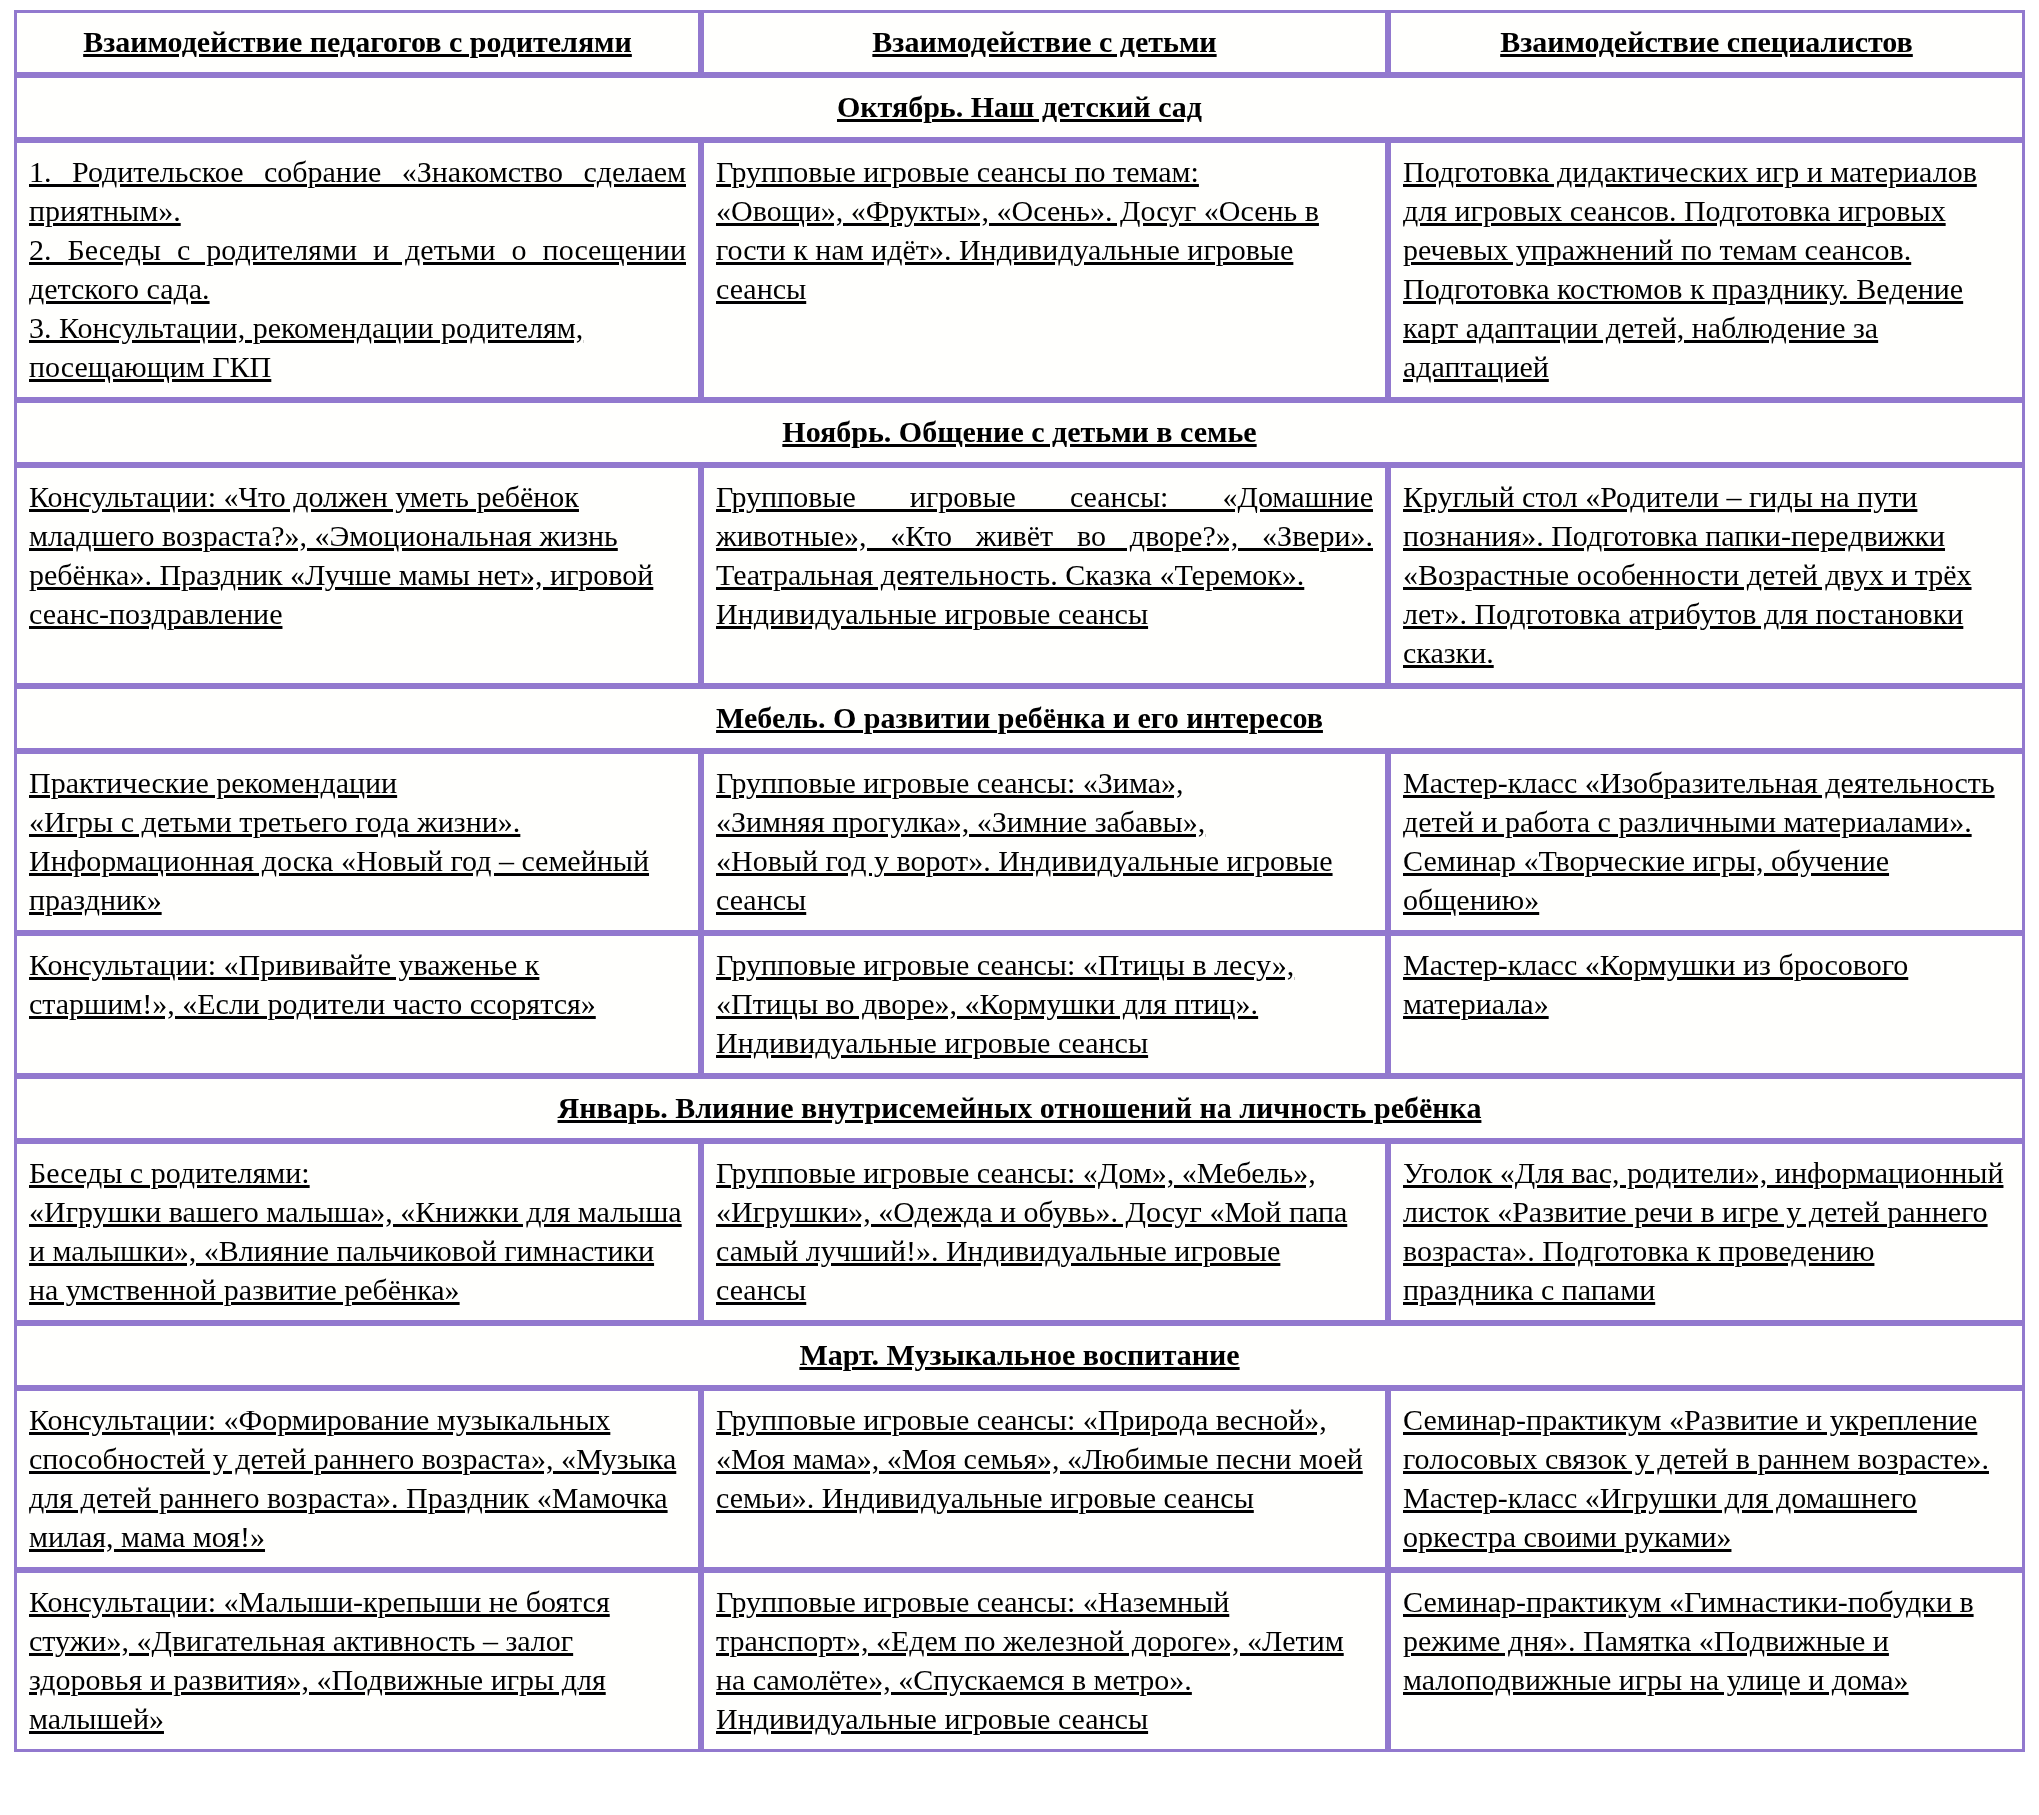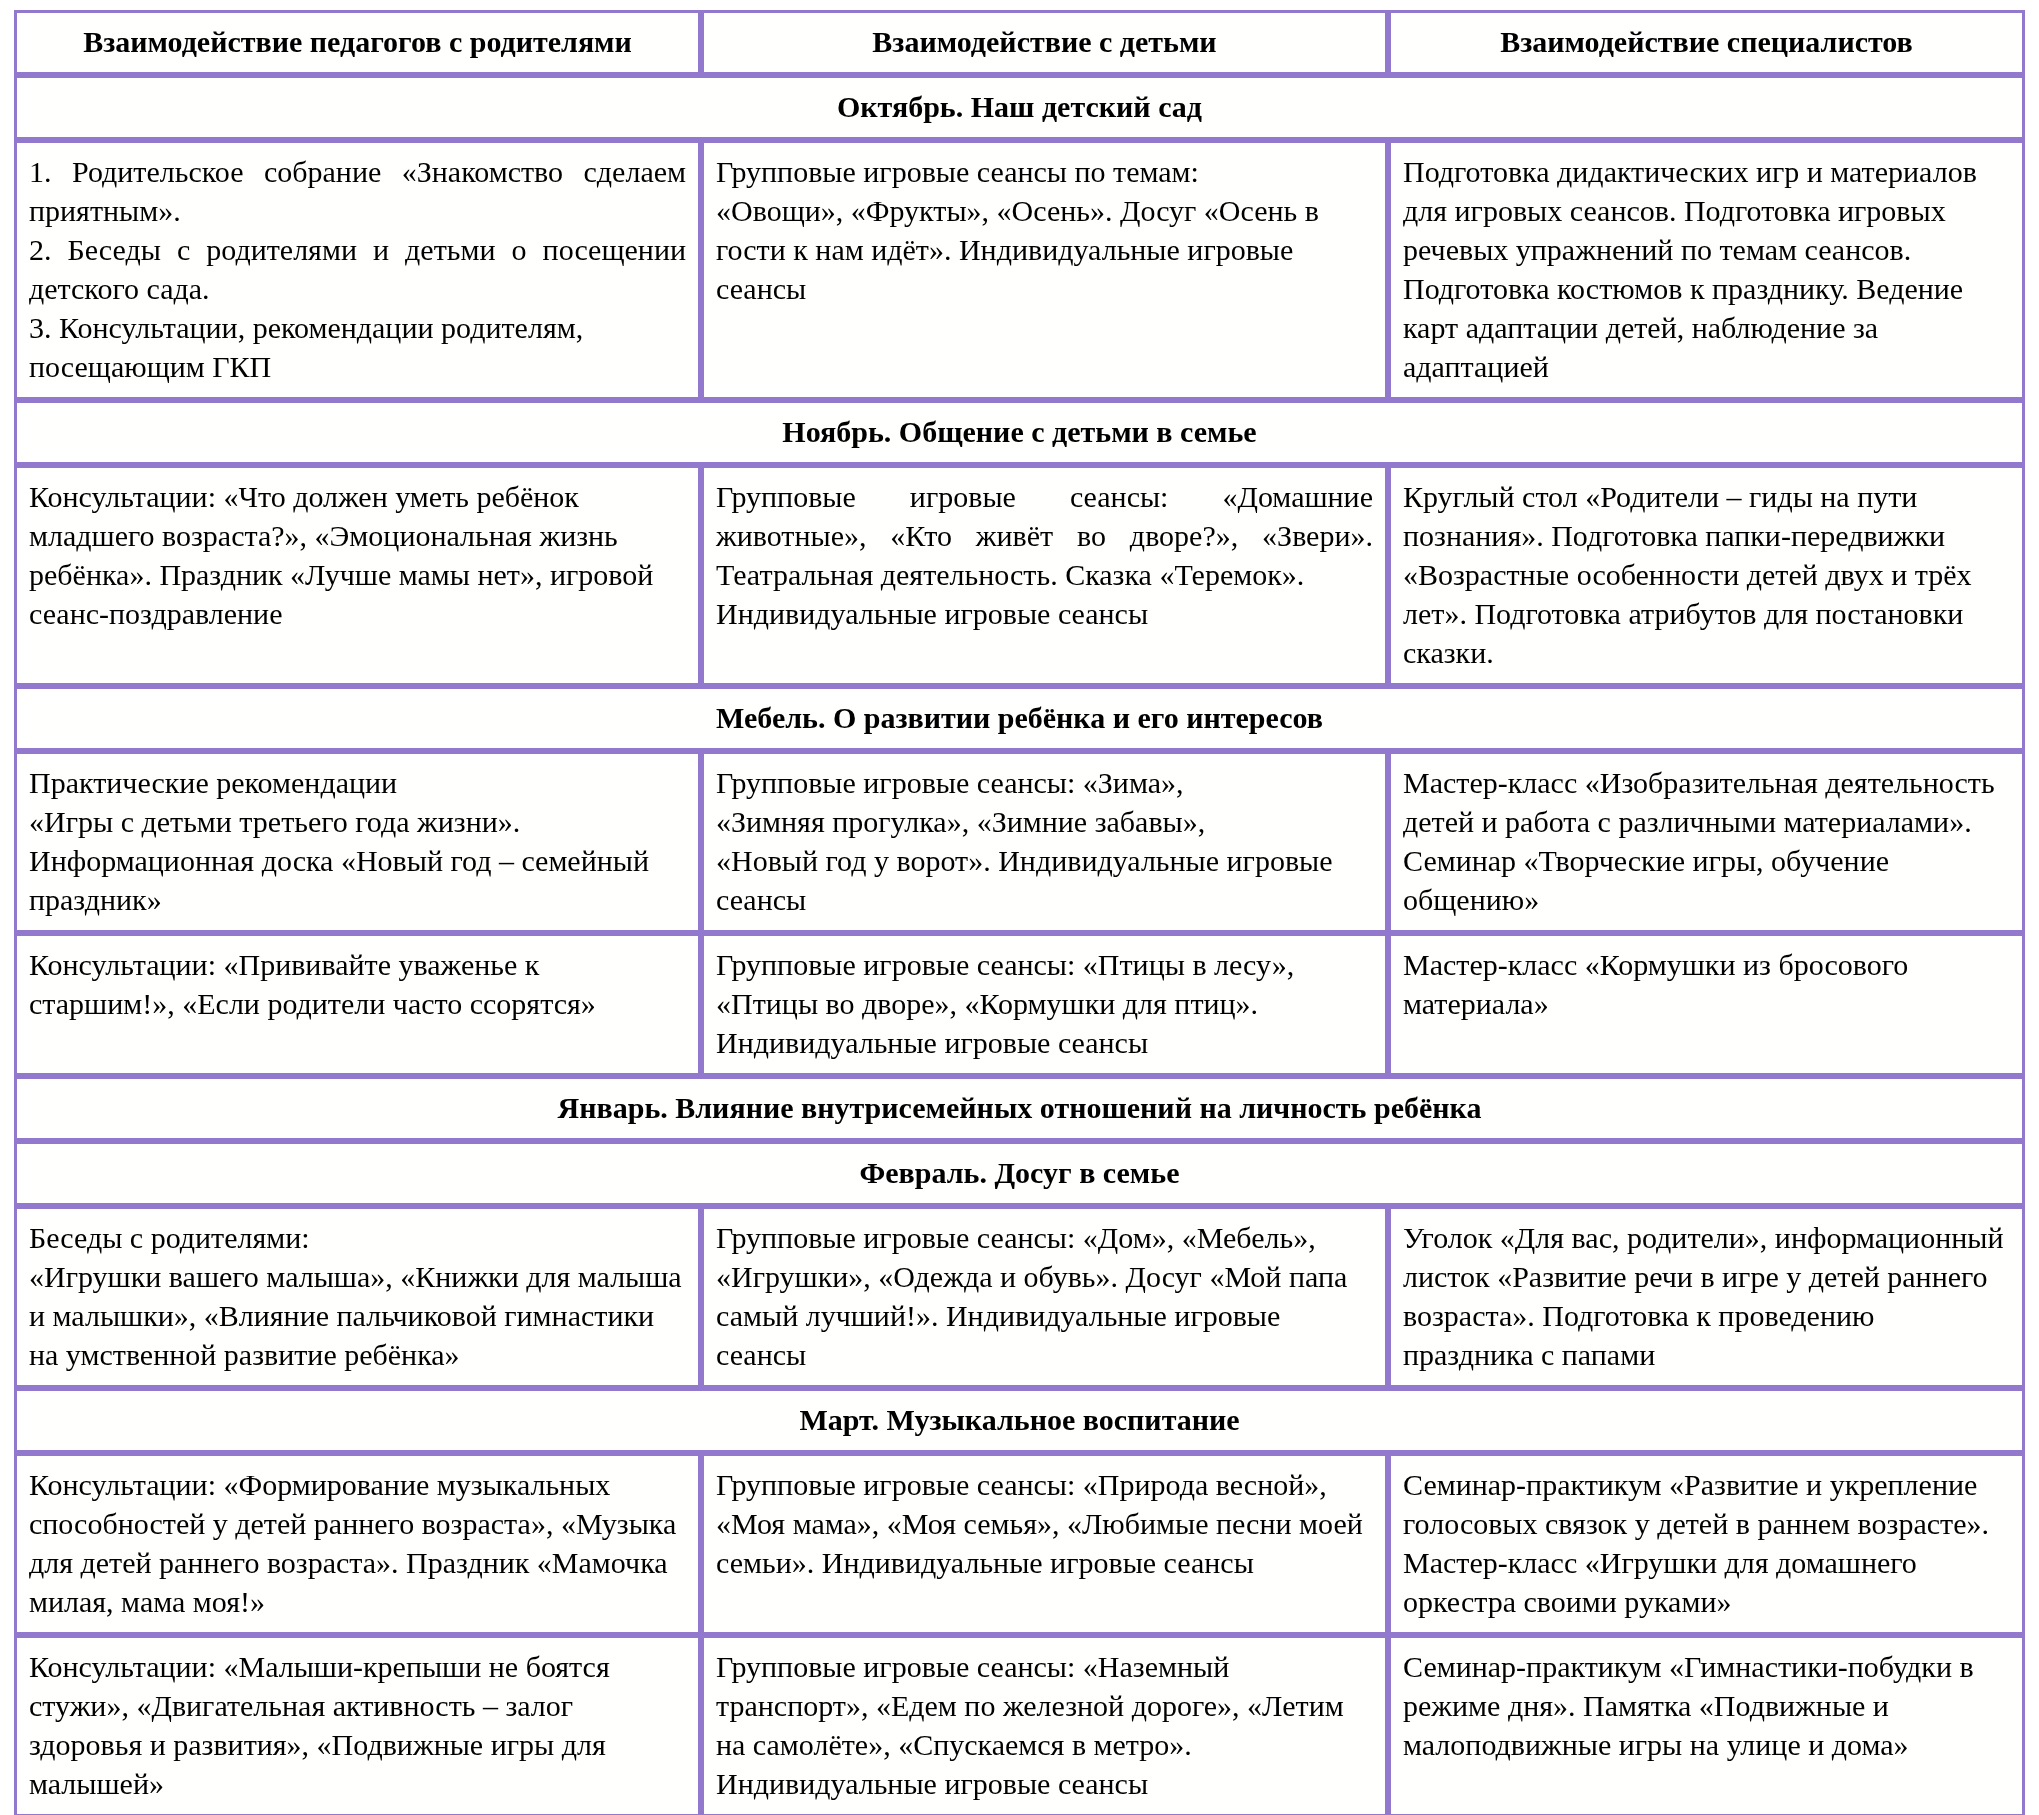--- a/index.html
+++ b/index.html
@@ -31,20 +31,21 @@
 
   table.plan th,
   table.plan td {
     border: 3px solid #9279ce;
     vertical-align: top;
     padding: 9px 12px 11px 12px;
     font-size: 30px;
     line-height: 1.30;
     background: #fffffd;
     box-sizing: border-box;
+    text-decoration: underline;
   }
   
   table.plan th + th,
   table.plan td + td {
     border-left-width: 3px;
     margin-top: 7px;
   }
 
   th.col-head {
     text-align: center;
@@ -151,23 +152,20 @@
             <span class="line last">Групповые игровые сеансы: «Птицы в лесу», «Птицы во дворе», «Кормушки для птиц». Индивидуальные игровые сеансы</span>
           </td>
           <td class="cell">
             <span class="line last">Мастер-класс «Кормушки из бросового материала»</span>
           </td>
         </tr>
         <tr>
           <td class="month-head" colspan="3">Январь. Влияние внутрисемейных отношений на личность ребёнка</td>
         </tr>
         <tr>
-          <td class="month-head" colspan="3">Февраль. Досуг в семье</td>
-        </tr>
-        <tr>
           <td class="cell">
             <span class="line">Беседы с родителями:</span>
             <span class="line last">«Игрушки вашего малыша», «Книжки для малыша и малышки», «Влияние пальчиковой гимнастики на умственной развитие ребёнка»</span>
           </td>
           <td class="cell">
             <span class="line last">Групповые игровые сеансы: «Дом», «Мебель», «Игрушки», «Одежда и обувь». Досуг «Мой папа самый лучший!». Индивидуальные игровые сеансы</span>
           </td>
           <td class="cell">
             <span class="line last">Уголок «Для вас, родители», информационный листок «Развитие речи в игре у детей раннего возраста». Подготовка к проведению праздника с папами</span>
           </td>

